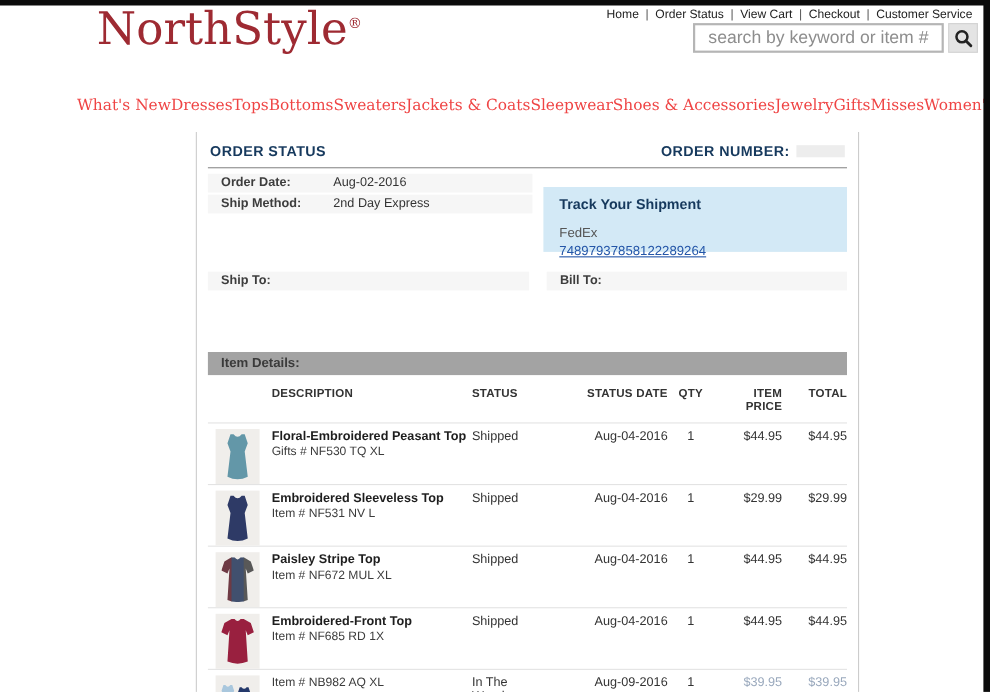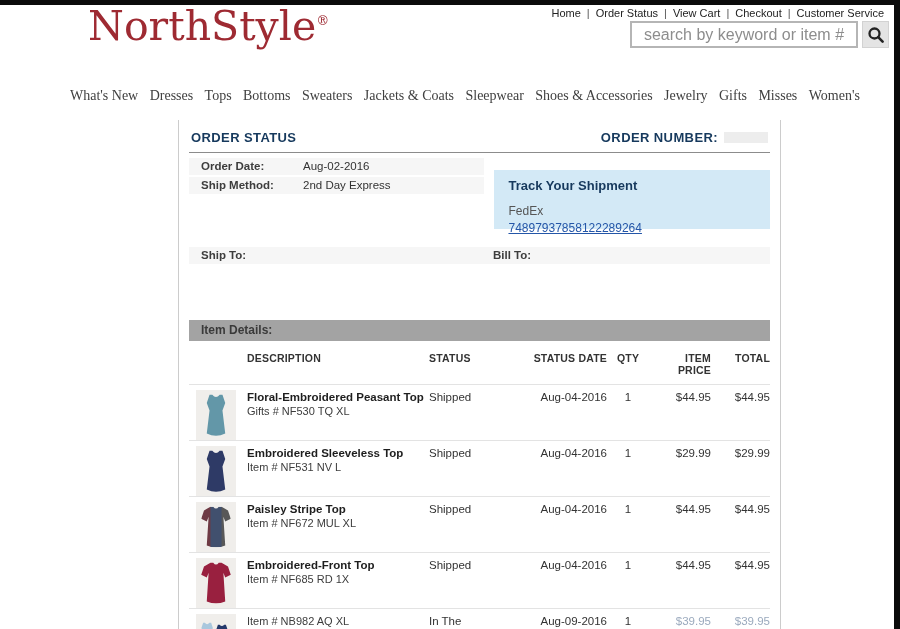--- a/index.html
+++ b/index.html
@@ -27,21 +27,21 @@
     width:228px; height:27px; border:2px solid #b5b5b5; outline:none;
     text-align:center; font-size:16px; color:#555; font-family:"Liberation Sans",sans-serif;
   }
   .search-input::placeholder { color:#8d8d8d; }
   .search-btn { width:27px; height:27px; margin-left:4px; background:#e4e4e4; border:1px solid #d2d2d2;
     display:flex; align-items:center; justify-content:center; cursor:pointer; padding:0; }
 
   
   .nav { position:absolute; top:88px; left:70px; width:790px; display:flex; justify-content:space-between;
     font-family:"DejaVu Serif", serif; font-size:14px; color:#262626; }
-  .nav a { color:#404040; text-decoration:none; white-space:nowrap; cursor:pointer;font-family:Liberation Serif, serif; }
+  .nav a { color:#ef4444; text-decoration:none; white-space:nowrap; cursor:pointer; }
 
   
   .content { position:absolute; top:120px; left:178px; width:603px; bottom:0;
     border-left:1px solid #ccc; border-right:1px solid #ccc; background:#fff;
     padding:6px 10px 0; overflow:hidden; }
 
   .section-head { display:flex; justify-content:space-between; align-items:center;
     border-bottom:1px solid #8c8c8c; padding:4px 2px 7px; }
   .sh-title { color:var(--heading-navy,#16395d); font-weight:bold; font-size:13px; letter-spacing:.4px; }
   .order-number { display:flex; align-items:center; gap:6px; color:var(--heading-navy,#16395d);
@@ -54,21 +54,21 @@
     font-size:11.5px; color:#333; }
   .field-label { display:inline-block; width:102px; font-weight:bold; color:#3d3d3d; }
 
   .track-box { margin-left:10px; margin-top:12px; width:281px; height:59px;
     background:var(--track-box-bg,#d3e9f6); padding:8px 14px 0; }
   .track-title { color:var(--heading-navy,#16395d); font-weight:bold; font-size:13px; }
   .track-carrier { font-size:12px; color:#555; margin-top:11px; }
   .track-number { font-size:12px; color:var(--link-blue,#2456a8); text-decoration:underline;
     margin-top:3px; display:inline-block; cursor:pointer; }
 
-  .addr-row { display:flex; gap:0; margin-top:18px; }
+  .addr-row { display:flex; gap:16px; margin-top:18px; }
   .addr-bar { background:var(--bar-gray,#f6f6f6); padding:2px 0 3px 12px; font-weight:bold;
     font-size:11.5px; color:#3d3d3d; }
   .addr-ship { width:292px; } .addr-bill { flex:1; }
 
   .spacer { height:56px; }
 
   .item-details-bar { background:#a3a3a3; padding:3px 0 4px 12px; font-weight:bold;
     font-size:12px; color:#3a3a3a; }
 
   .table { margin-top:4px; }

